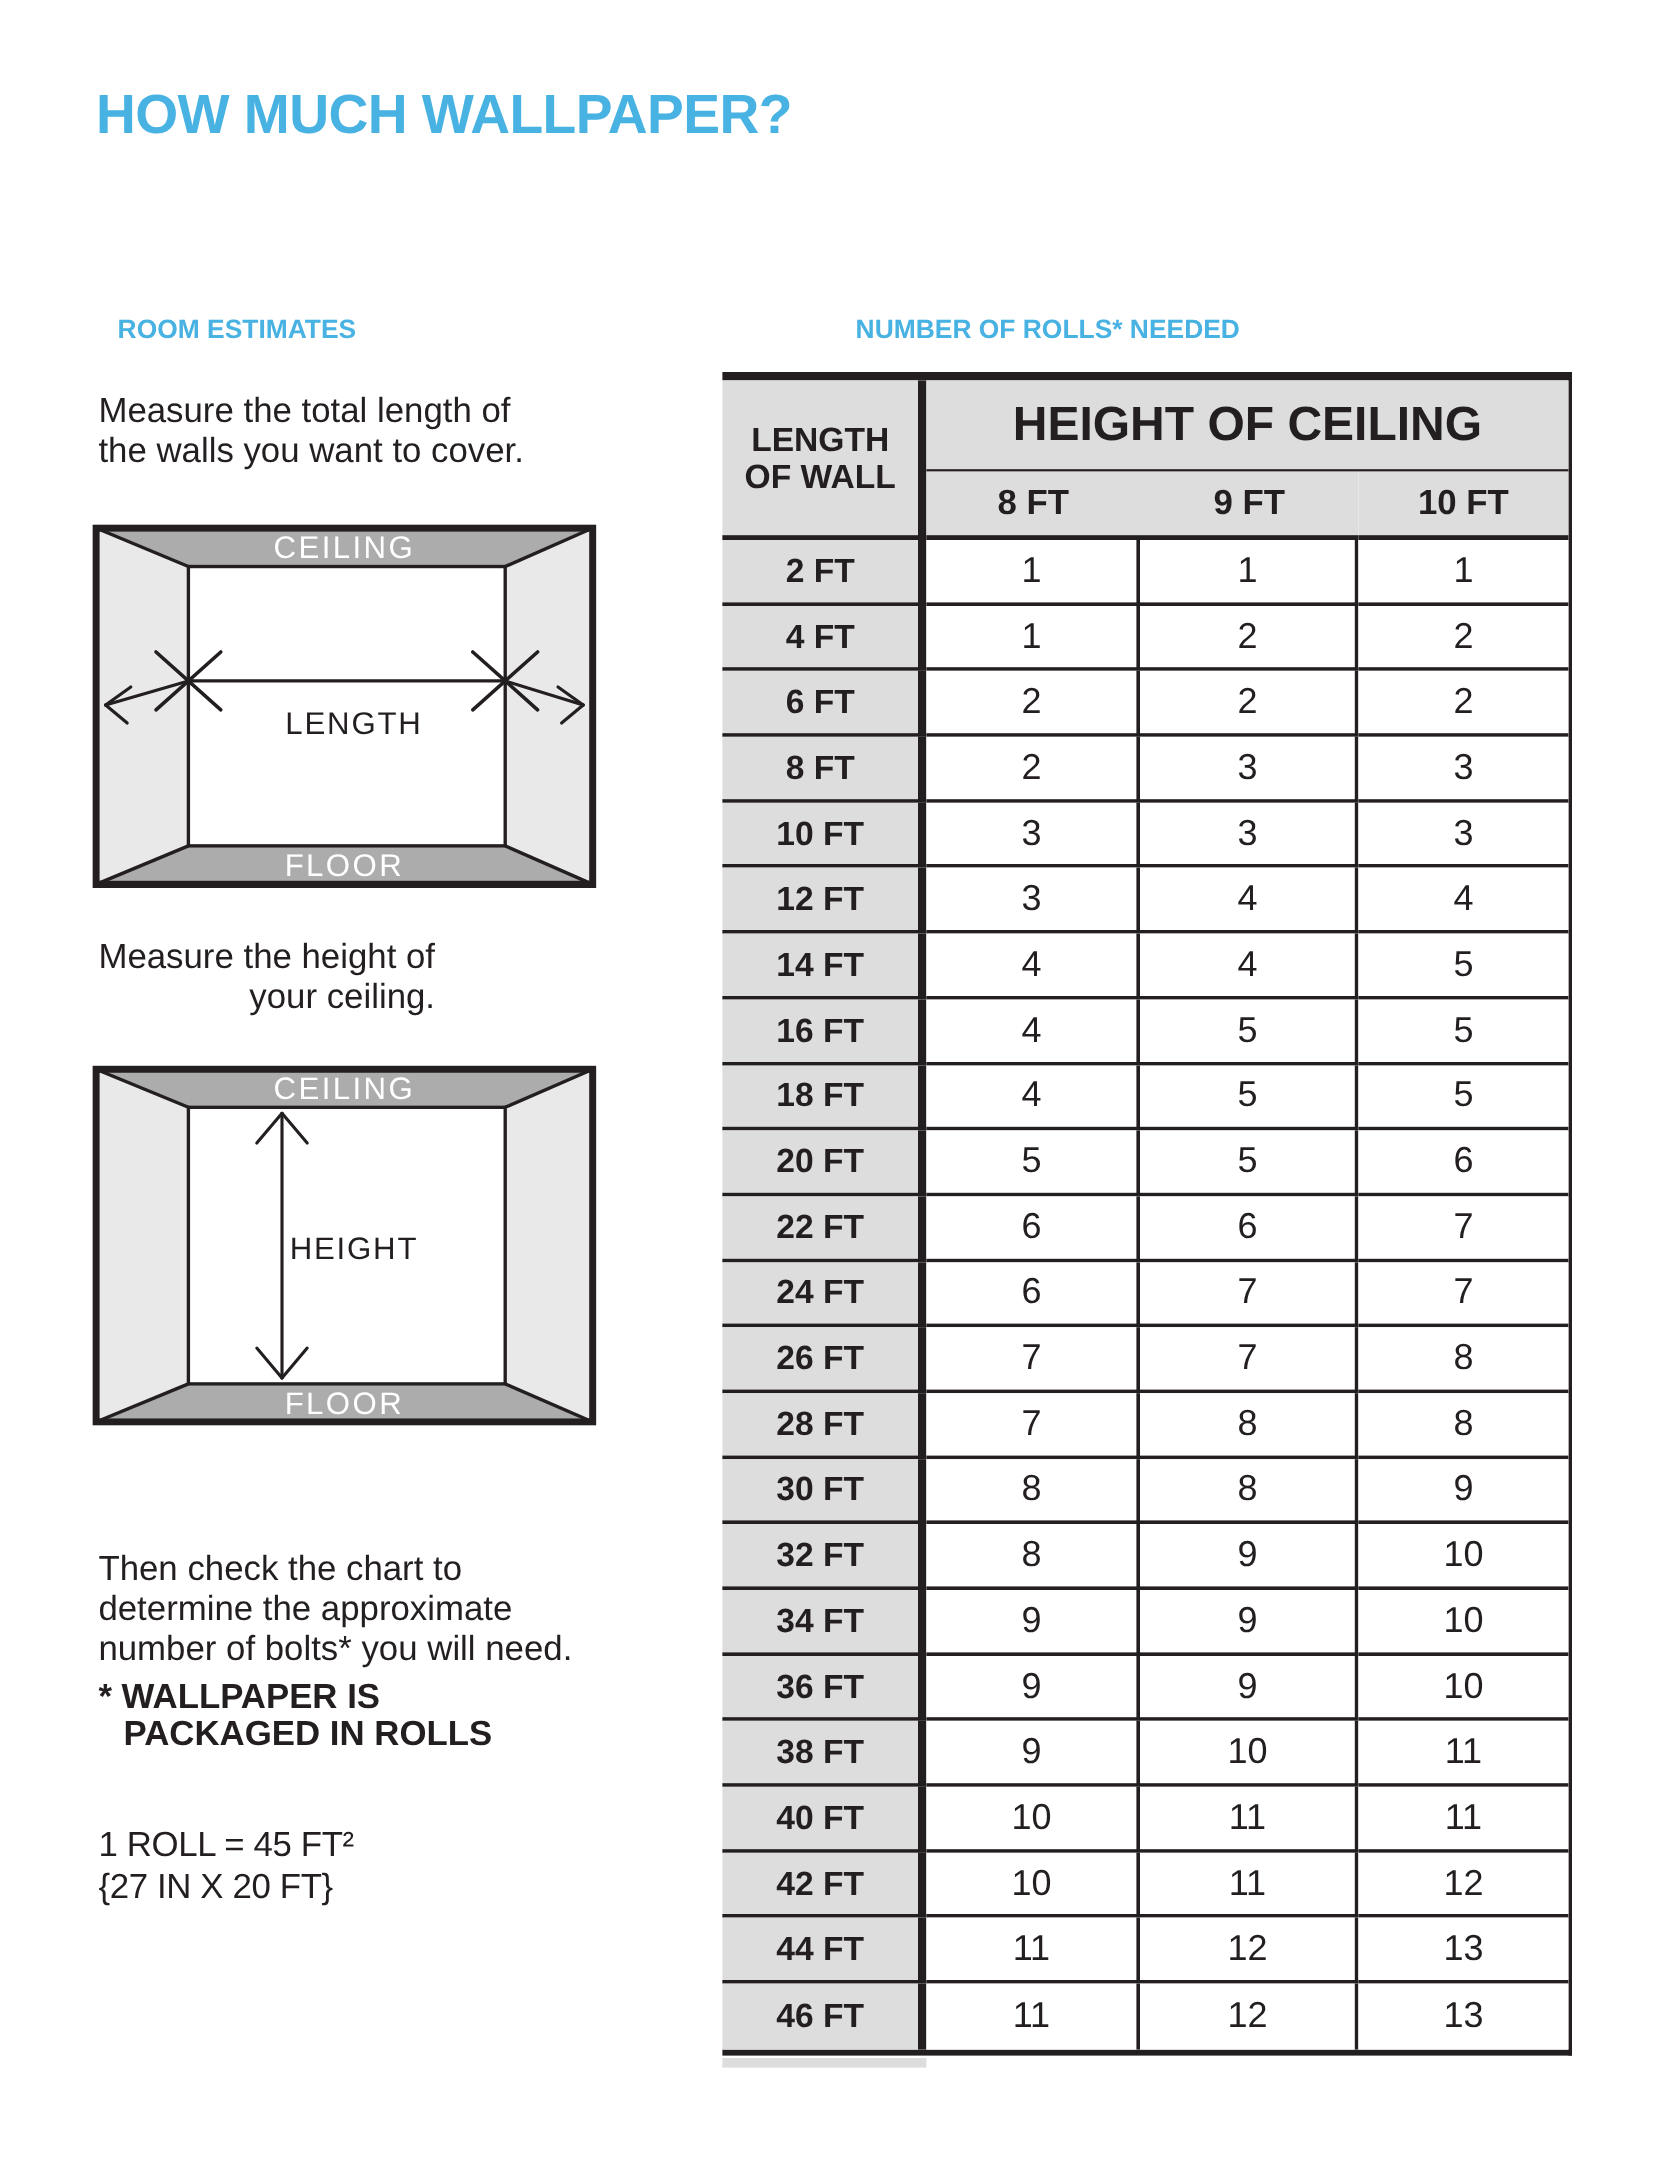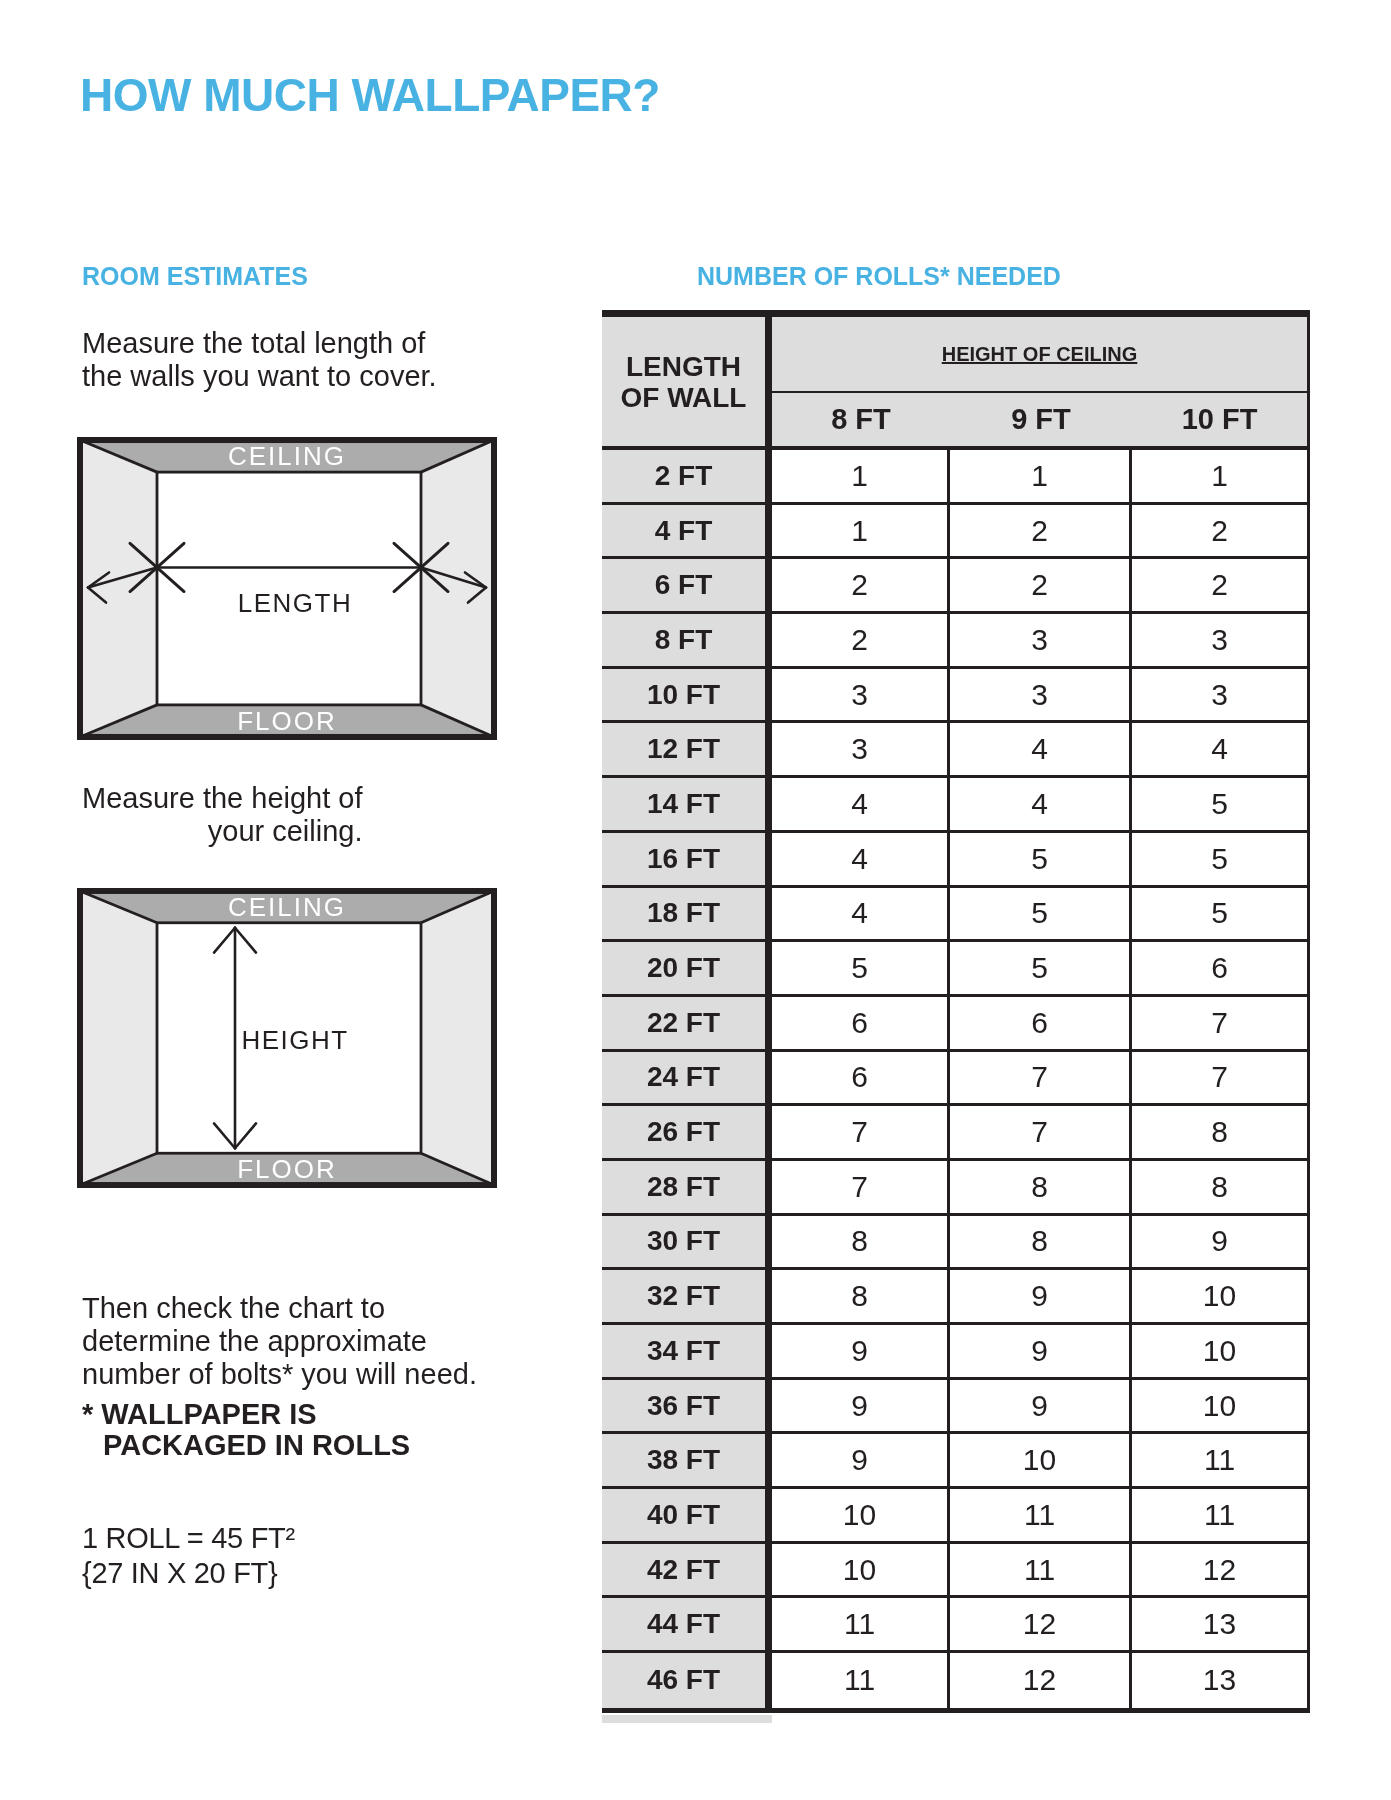--- a/index.html
+++ b/index.html
@@ -1,20 +1,20 @@
 <!DOCTYPE html>
 <html style="--accent-blue: #48B2E2; --text-black: #231F20; --table-gray: #DDDDDD; --diagram-dark-gray: #ACACAC; --diagram-light-gray: #E9E9E9;"><head>
 <meta charset="utf-8">
 <style>
   html,body{margin:0;padding:0;background:#fff;}
   .page{position:relative;width:1391px;height:1800px;background:#fff;overflow:hidden;
         font-family:"Liberation Sans", sans-serif;color:var(--text-black,#231F20);}
   .title{position:absolute;left:80px;top:68px;font-size:46px;font-weight:bold;
          color:var(--accent-blue,#48B2E2);letter-spacing:-0.5px;white-space:nowrap;}
-  .sec-head{position:absolute;font-size:25px;font-weight:bold;color:var(--accent-blue,#48B2E2);white-space:nowrap;}
+  .sec-head{position:absolute;font-size:22px;font-weight:bold;color:var(--accent-blue,#48B2E2);white-space:nowrap;margin-left:16px;}
   .sec-head.room{left:82px;top:262px;}
   .sec-head.rolls{left:697px;top:262px;}
   .para{position:absolute;left:82px;font-size:29px;line-height:33px;color:var(--text-black,#231F20);}
   .para.p1{top:327px;} .para.p2{top:782px;text-align:right;} .para.p3{top:1292px;}
   .footnote{position:absolute;left:82px;top:1399px;font-size:29px;font-weight:bold;line-height:31px;}
   .footnote .indent{padding-left:21px;}
   .rollinfo{position:absolute;left:82px;top:1521px;font-size:29px;font-weight:normal;line-height:35px;letter-spacing:-0.3px;}
   .diagram{position:absolute;left:77px;width:420px;}
   .diagram.d1{top:437px;height:303px;}
   .diagram.d2{top:888px;height:300px;}
@@ -31,21 +31,21 @@
        grid-template-columns:170px 178px 182px 175px;
        grid-template-rows:76px 57px repeat(23, 54.7px);
        border-top:7px solid var(--text-black,#231F20);
        border-bottom:5px solid var(--text-black,#231F20);
        border-right:3px solid var(--text-black,#231F20);}
   .rolls-table > div{box-sizing:border-box;display:flex;align-items:center;justify-content:center;}
   .hdr-label{grid-row:1/3;grid-column:1;background:var(--table-gray,#DDDDDD);flex-direction:column;
        border-right:7px solid var(--text-black,#231F20);border-bottom:4px solid var(--text-black,#231F20);
        font-size:28px;font-weight:bold;line-height:31px;}
   .hdr-group{grid-row:1;grid-column:2/5;background:var(--table-gray,#DDDDDD);
-       border-bottom:2px solid var(--text-black,#231F20);font-size:20px;font-weight:bold;text-decoration:underline;}
+       border-bottom:2px solid var(--text-black,#231F20);font-size:40px;font-weight:bold;}
   .hdr-sub{grid-row:2;background:var(--table-gray,#DDDDDD);
        border-bottom:4px solid var(--text-black,#231F20);font-size:29px;font-weight:bold;}
   .hdr-sub.c2{grid-column:2;} .hdr-sub.c3{grid-column:3;} .hdr-sub.c4{grid-column:4;}
   .tlabel{background:var(--table-gray,#DDDDDD);font-weight:bold;font-size:28px;
        border-right:7px solid var(--text-black,#231F20);border-bottom:3px solid var(--text-black,#231F20);}
   .tval{font-size:30px;border-bottom:3px solid var(--text-black,#231F20);background:#fff;}
   .sep-r{border-right:3px solid var(--text-black,#231F20);}
   .last-row{border-bottom:none !important;}
   .stub{position:absolute;left:602px;top:1715px;width:170px;height:8px;background:var(--table-gray,#DDDDDD);}
 </style>

